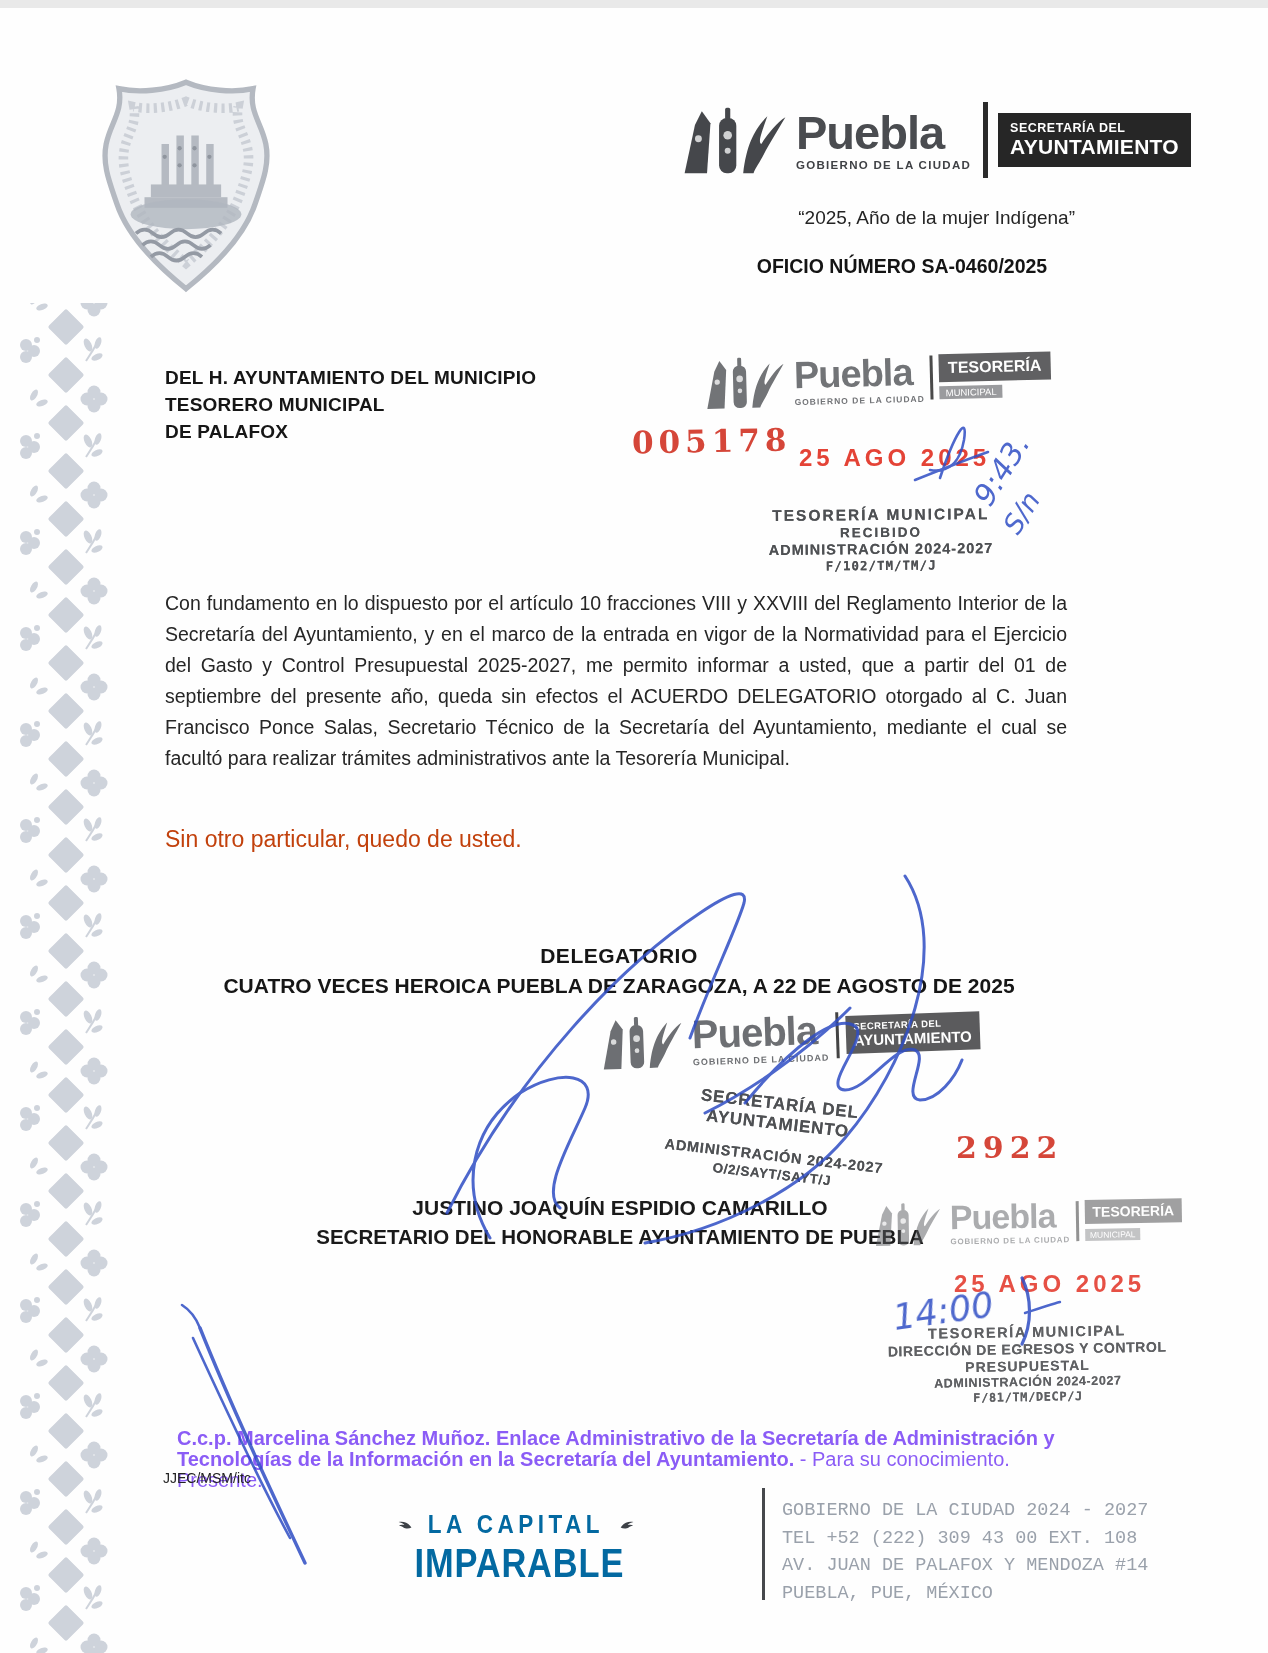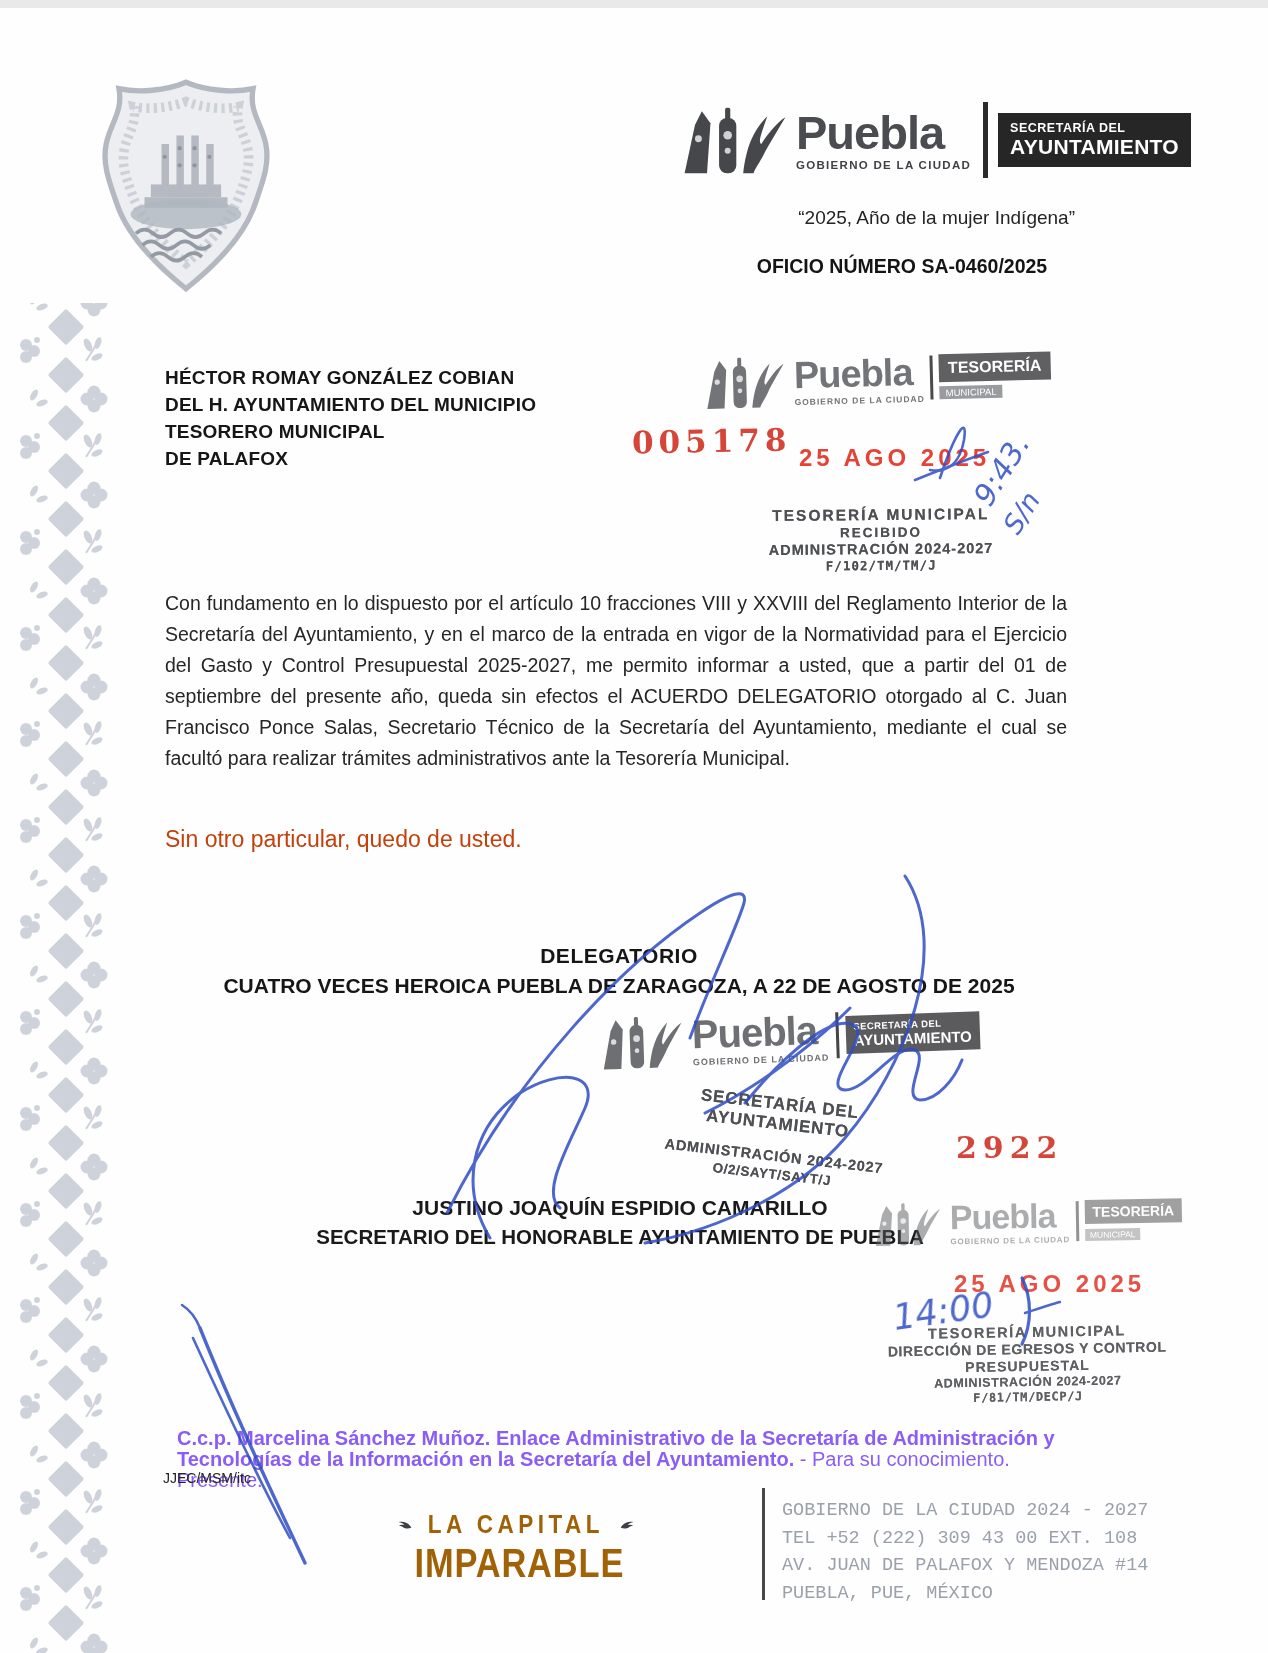--- a/index.html
+++ b/index.html
@@ -109,21 +109,21 @@
 
   .name-block{left:140px;top:1188px;width:960px;text-align:center;font-weight:bold;color:#1a1a1a;}
   .name-block .nm{font-size:21px;}
   .name-block .tt{font-size:20.5px;margin-top:5px;}
 
   
   .ccp{left:177px;top:1420px;width:912px;font-size:20px;line-height:21px;color:#8b5cf6;}
   .ccp .b{font-weight:bold;}
   .initials{left:163px;top:1462px;font-size:14px;color:#222;}
 
-  .slogan{left:398px;top:1502px;width:236px;text-align:center;color:#a16207;}
+  .slogan{left:398px;top:1502px;width:236px;text-align:center;color:#0369a1;}
   .slogan .row1{display:flex;align-items:center;justify-content:center;gap:6px;}
   .slogan .lc{font-size:25px;font-weight:bold;letter-spacing:5px;transform:scaleX(.9);white-space:nowrap;}
   .slogan .imp{font-size:40px;font-weight:bold;letter-spacing:1px;transform:scaleX(.86);margin-top:2px;}
 
   .fdivider{left:762px;top:1480px;width:3px;height:112px;background:#46484c;}
   .contact{left:782px;top:1489px;font-family:"Liberation Mono",monospace;font-size:18.5px;line-height:27.5px;color:#9aa1ab;white-space:nowrap;}
 
   .ink{position:absolute;left:0;top:0;pointer-events:none;}
 </style>
 </head>
@@ -224,21 +224,20 @@
     <div class="badge">
       <div class="b1">SECRETARÍA DEL</div>
       <div class="b2">AYUNTAMIENTO</div>
     </div>
   </div>
 
   <div class="abs quote">“2025, Año de la mujer Indígena”</div>
   <div class="abs oficio">OFICIO NÚMERO SA-0460/2025</div>
 
   <div class="abs recipient">
-    <div>HÉCTOR ROMAY GONZÁLEZ COBIAN</div>
     <div>DEL H. AYUNTAMIENTO DEL MUNICIPIO</div>
     <div>TESORERO MUNICIPAL</div>
     <div>DE PALAFOX</div>
   </div>
 
   <div class="brand brand--stamp brand--s1 abs">
     <svg class="bicons" viewBox="0 0 130 95" fill="currentColor">
         <use href="#pbl-icons"></use>
       </svg>
     <div class="btext">

